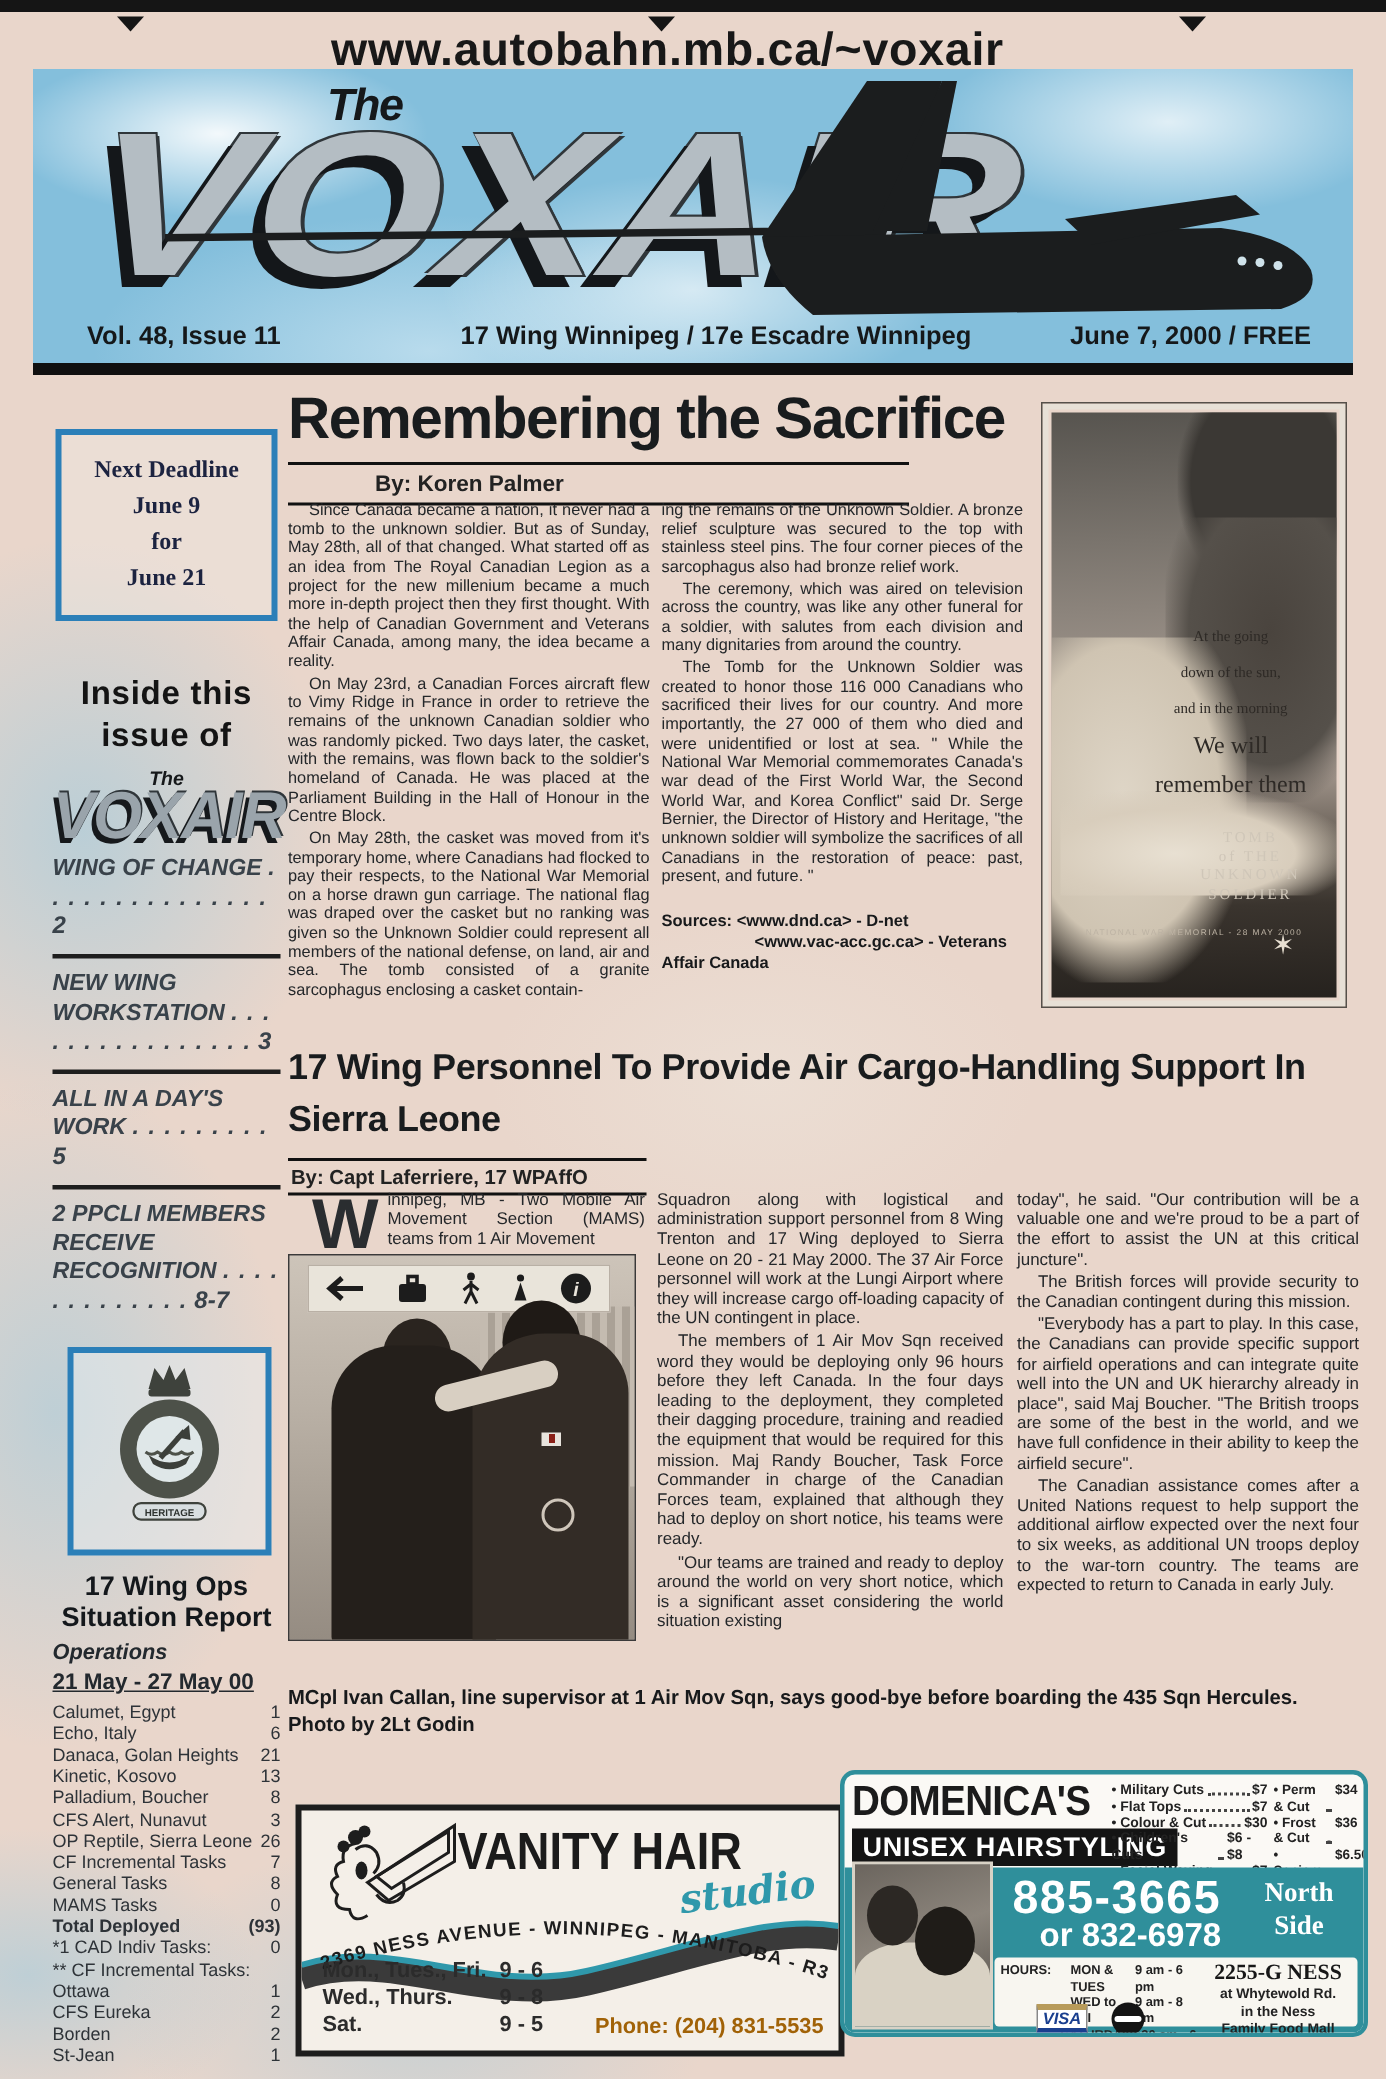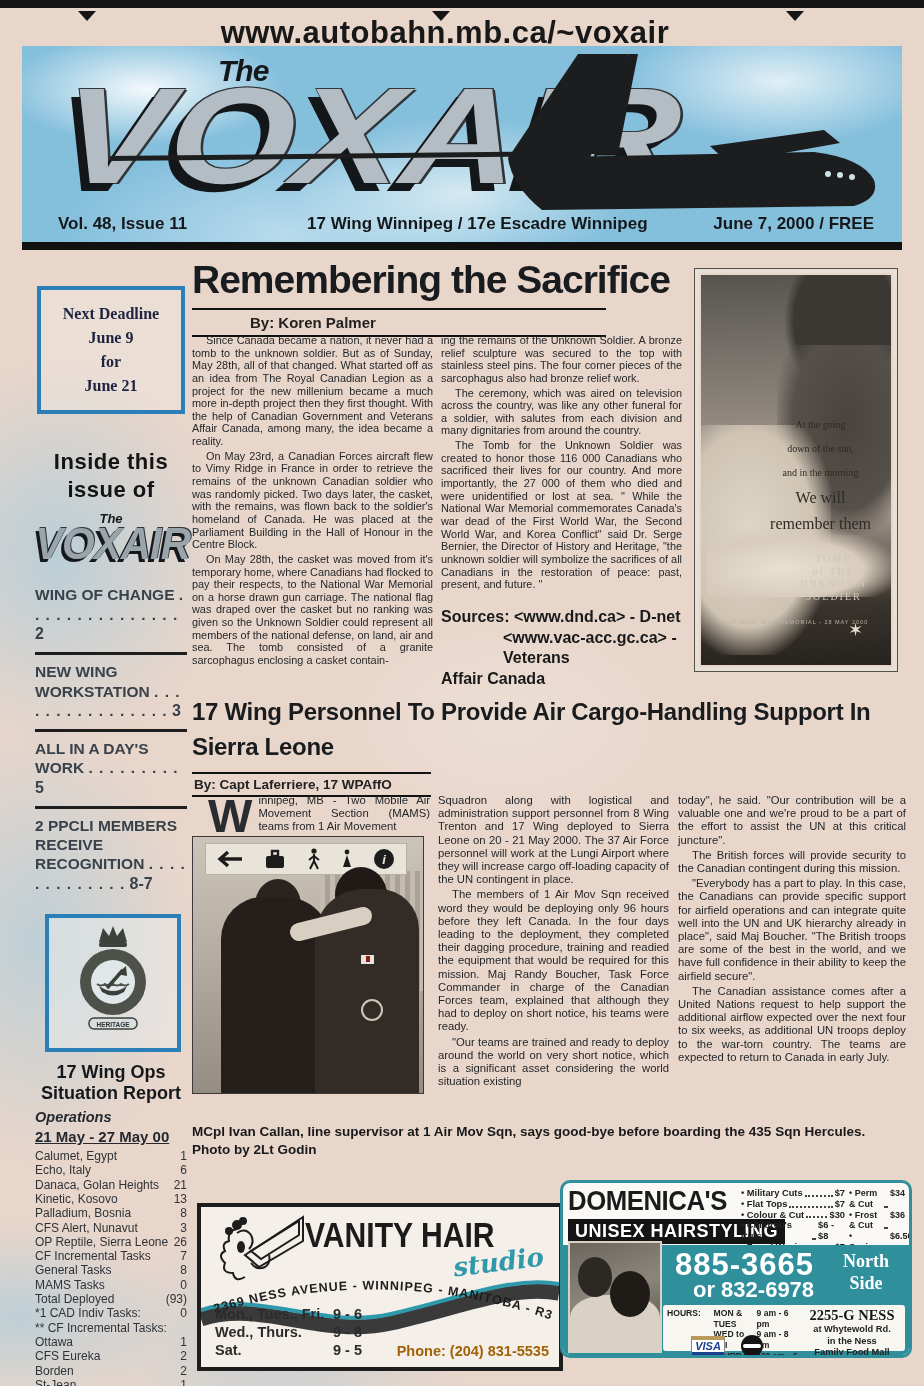--- a/index.html
+++ b/index.html
@@ -36,44 +36,44 @@
   
   .sidebar{position:absolute;left:35px;top:272px;width:152px;}
   .deadline-box{margin:14px 2px 0 2px;border:4px solid #2b7fb8;padding:12px 4px;text-align:center;
     font-family:"Liberation Serif",serif;font-weight:bold;font-size:16px;line-height:1.5;color:#1c2340;
     background:rgba(240,238,232,.35);}
   .inside-heading{margin-top:34px;text-align:center;font-size:22px;font-weight:900;letter-spacing:.5px;color:#141414;line-height:1.25;}
   .mini-logo{margin-top:10px;text-align:center;line-height:.9;}
   .mini-the{font-size:13px;font-weight:900;font-style:italic;color:#15181a;}
   .mini-title{font-size:42px;font-weight:900;font-style:italic;color:#9aa4ab;letter-spacing:-1px;
     text-shadow:-3px 3px 0 #16191c,1px -1px 0 #30363a;transform:scaleY(1.05);display:inline-block;}
-  .toc{margin-top:16px;color:#39424a;}
+  .toc{color:#39424a;font-style:italic;}
   .toc-item{font-size:15.5px;font-weight:bold;line-height:1.25;padding:7px 0 8px 0;}
   .toc-dots{letter-spacing:1px;}
   .toc-page{font-size:16px;}
   .toc-sep{border-top:3px solid #1e1e1e;margin:0 0 0 0;}
   .crest-box{margin:12px 6px 0 10px;border:4px solid #2b7fb8;background:rgba(235,240,242,.45);padding:4px 0;text-align:center;}
   .ops-title{margin-top:10px;text-align:center;font-size:18px;font-weight:bold;color:#14181c;line-height:1.2;}
   .ops-sub{margin-top:4px;font-size:14.5px;font-weight:bold;font-style:italic;color:#23292e;}
   .ops-period{margin-top:3px;font-size:15px;font-weight:bold;text-decoration:underline;color:#23292e;}
   .ops-rows{margin-top:4px;}
   .ops-row{display:flex;justify-content:space-between;font-size:12px;line-height:14.3px;color:#2e3338;}
   .ops-row .ops-name{white-space:nowrap;}
-  .ops-row.bold{font-weight:normal;text-align:center;}
+  .ops-row.bold{font-weight:bold;text-align:center;}
   
   .main{position:absolute;left:192px;top:258px;width:714px;}
   .a1{position:absolute;left:0;top:0;width:714px;height:437px;}
   .a1-head{font-size:39px;font-weight:bold;letter-spacing:-1px;color:#191c1e;margin:0;}
   .byline-box{border-top:2.5px solid #111;border-bottom:2.5px solid #111;font-weight:bold;color:#222;}
   .a1-byline{width:356px;margin-top:6px;padding:4px 0 4px 58px;font-size:15px;}
   .bodytext p{margin:0 0 2px 0;text-align:justify;text-indent:14px;}
   .bodytext p.noindent{text-indent:0;}
   .a1-col1{position:absolute;left:0;top:76px;width:241px;font-size:10.9px;line-height:1.16;color:#24272a;}
   .a1-col2{position:absolute;left:249px;top:76px;width:241px;font-size:10.9px;line-height:1.16;color:#24272a;}
-  .sources{margin-top:16px;font-size:16px;font-weight:bold;color:#17191b;line-height:1.3;}
+  .sources{margin-top:16px;font-size:11px;font-weight:bold;color:#17191b;line-height:1.3;}
   .sources .ind{padding-left:62px;}
   
   .poster{position:absolute;left:502px;top:10px;width:204px;height:404px;border:1px solid #55504a;
     box-shadow:0 0 0 4px #e7e0d6 inset;padding:6px;box-sizing:border-box;}
   .poster-inner{position:relative;width:100%;height:100%;overflow:hidden;
     background:linear-gradient(178deg,#57544f 0%,#7a746d 22%,#9d938a 45%,#b5a89e 58%,#6e655c 72%,#3a342e 84%,#26221e 100%);}
   .soldier-head{position:absolute;left:44%;top:-6px;width:120px;height:130px;background:radial-gradient(ellipse at 50% 40%, #3b3834 0%, #3b3834 60%, transparent 72%);}
   .soldier-body{position:absolute;left:40%;top:70px;width:140px;height:190px;background:radial-gradient(ellipse at 50% 40%, #4a443e 0%, #55504a 55%, transparent 75%);}
   .shoulder{position:absolute;left:-20px;top:150px;width:150px;height:230px;background:radial-gradient(ellipse at 45% 45%, #ded5c6 0%, #cfc4b2 55%, transparent 75%);}
   .smoke{position:absolute;left:6px;bottom:68px;width:190px;height:70px;background:radial-gradient(ellipse at 40% 60%, #e8e0d2 0%, #d8cdbc 50%, transparent 75%);}
@@ -259,21 +259,21 @@
         </div>
       <div class="ops-row">
           <span class="ops-name">Danaca, Golan Heights</span>
           <span class="ops-val">21</span>
         </div>
       <div class="ops-row">
           <span class="ops-name">Kinetic, Kosovo</span>
           <span class="ops-val">13</span>
         </div>
       <div class="ops-row">
-          <span class="ops-name">Palladium, Bosnia</span>
+          <span class="ops-name">Palladium, Boucher</span>
           <span class="ops-val">8</span>
         </div>
       <div class="ops-row">
           <span class="ops-name">CFS Alert, Nunavut</span>
           <span class="ops-val">3</span>
         </div>
       <div class="ops-row">
           <span class="ops-name">OP Reptile, Sierra Leone</span>
           <span class="ops-val">26</span>
         </div>

